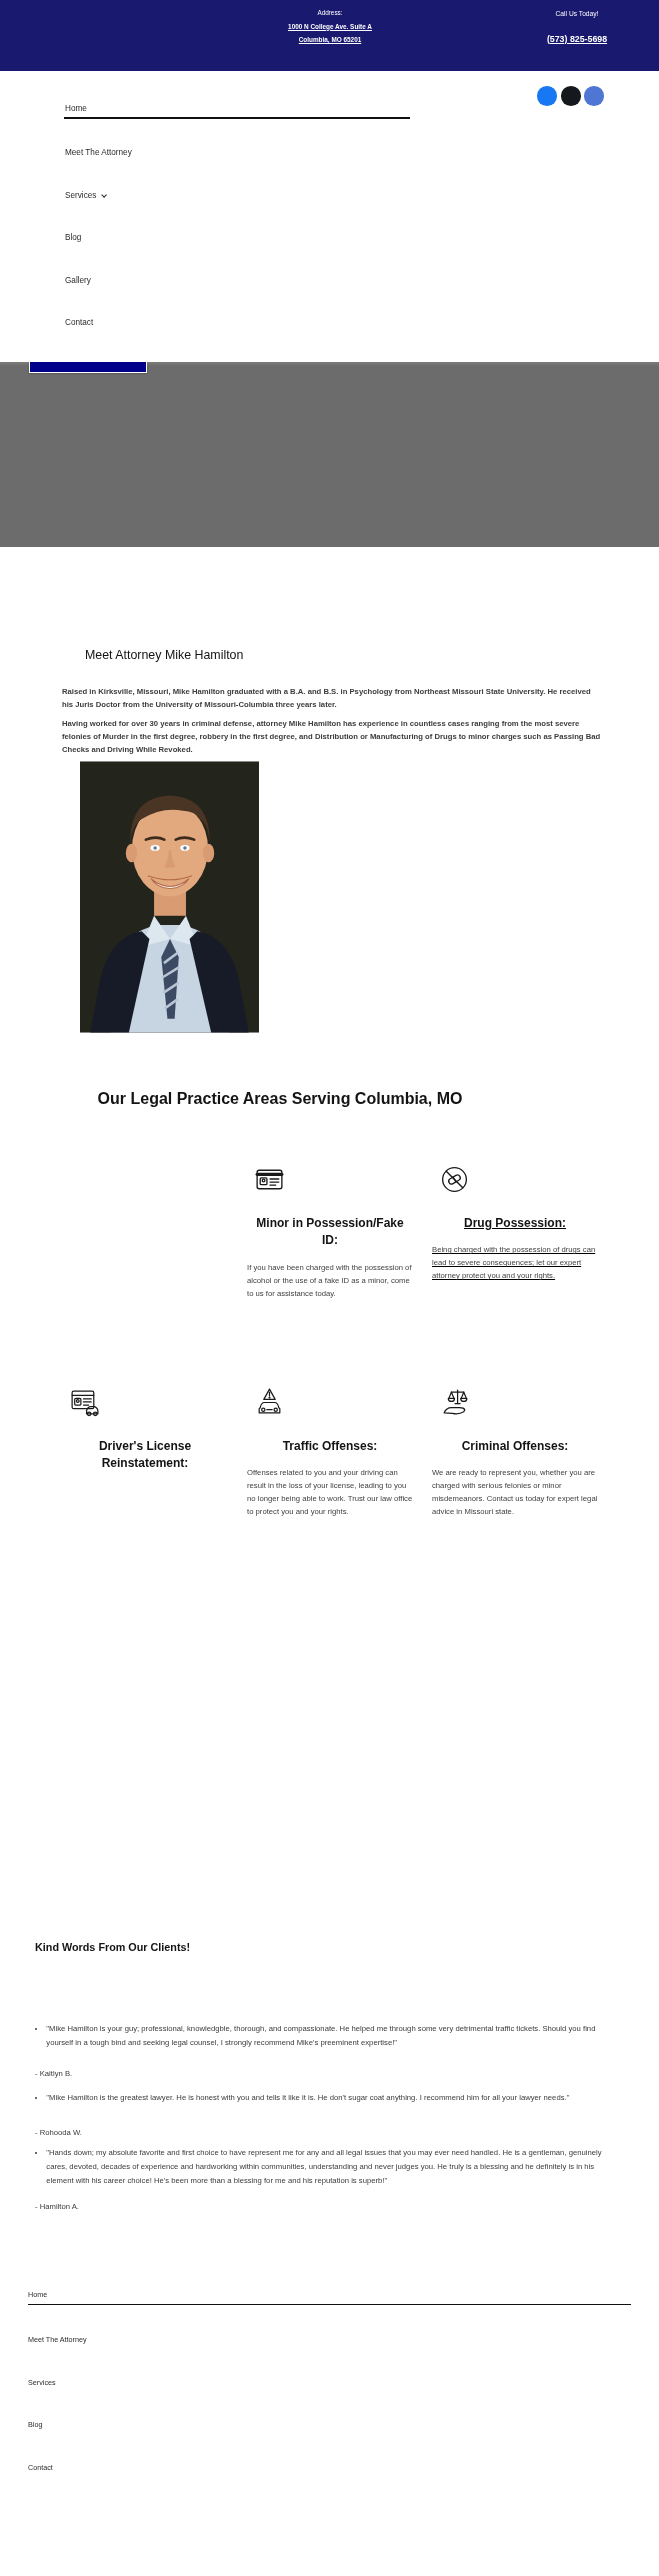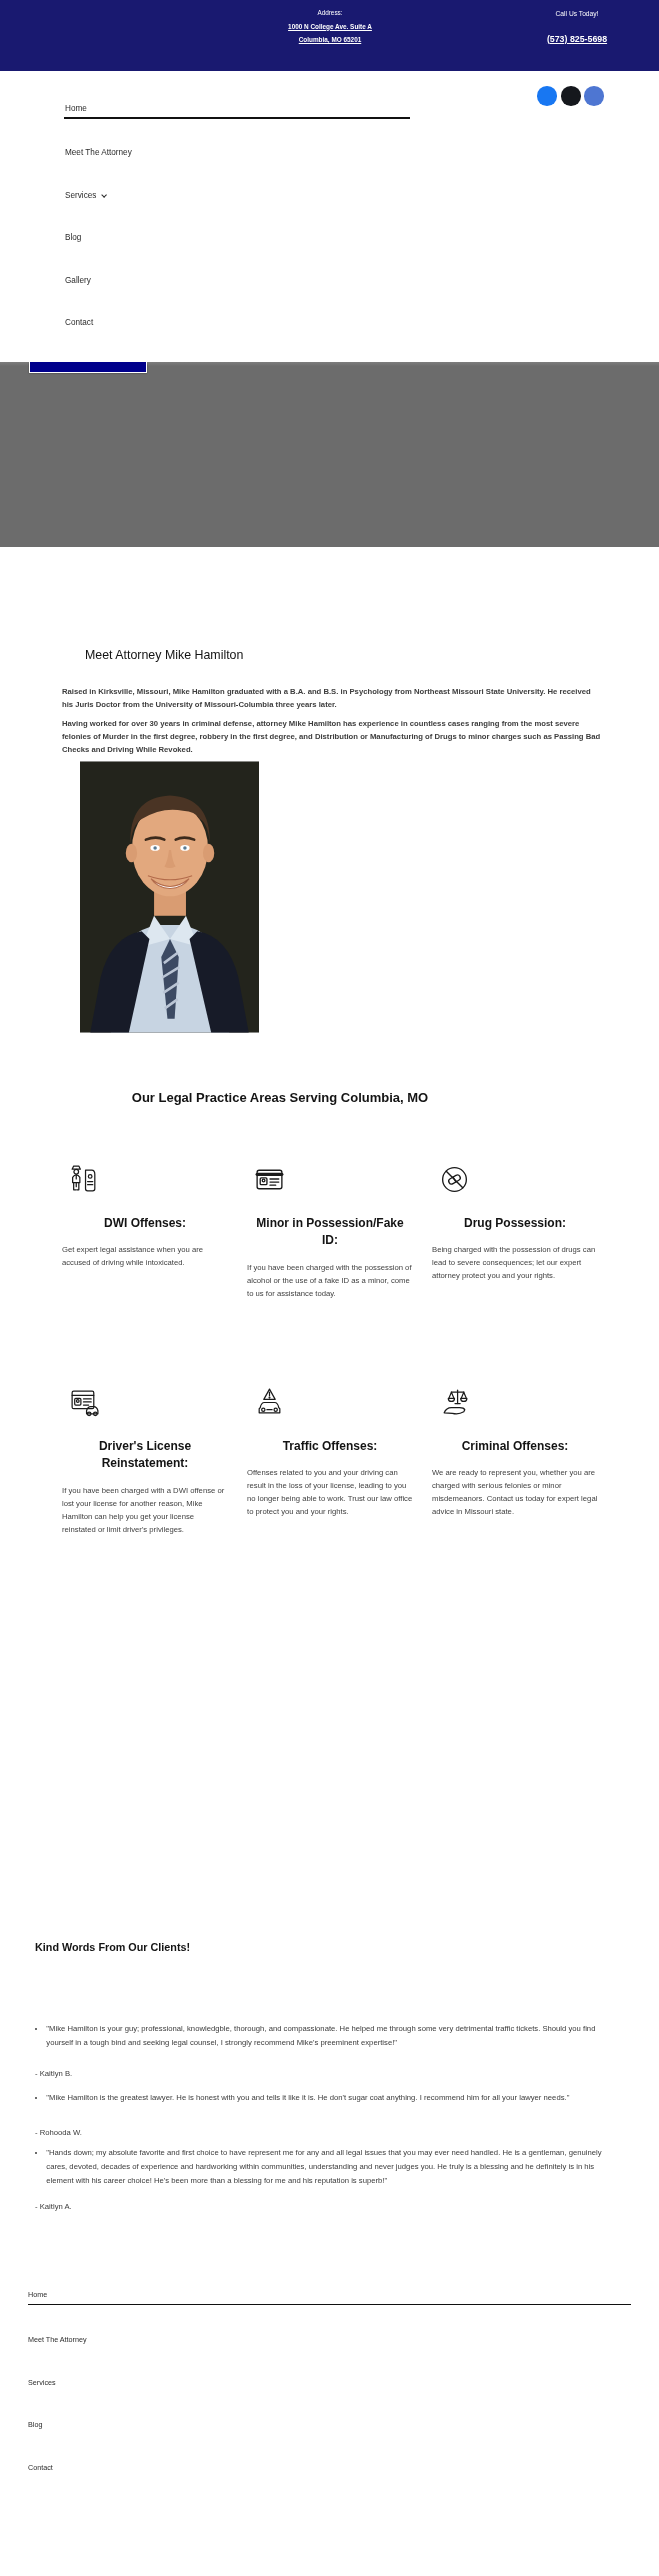--- a/index.html
+++ b/index.html
@@ -25,21 +25,21 @@
   
   .hero { left:0; top:362px; width:659px; height:185px; background:linear-gradient(#7d7d7d 0px, #6c6c6c 4.1px, #6c6c6c 100%); }
   .hero-cta { left:29px; top:362px; width:118px; height:11.3px; background:#00008b; border:1px solid #ffffff; border-top:none; cursor:pointer; box-shadow:0 0.5px 1.5px rgba(0,0,0,.4); }
 
   
   .h-meet { left:62px; top:648px; font-size:12.4px; font-weight:normal; color:#141414;padding-left:23px; }
   .about-para { left:62px; width:540px; font-size:7.7px; line-height:13px; color:#3d3d3d;font-weight:bold; }
   .photo-frame { left:80px; top:761px; width:179px; height:272px; }
 
   
-  .h-practice { left:0; top:1090px; width:560px; text-align:center; font-size:13px; font-weight:bold; color:#141414; }
+  .h-practice { left:0; top:1090px; width:560px; text-align:center; font-size:16px; font-weight:bold; color:#141414; }
   .p-col { width:166px; }
   .p-icon { display:block; margin-left:6.2px; }
   .p-title { margin-top:18.5px; text-align:center; font-size:12px; font-weight:bold; line-height:17.5px; color:#141414; }
   .p-body { margin-top:11.3px; font-size:7.7px; line-height:13px; color:#3f3f3f; }
 
   
   .h-kind { left:35px; top:1941px; font-size:10.8px; font-weight:bold; color:#141414; }
   .quote { left:37px; width:569px; font-size:7.7px; line-height:14px; color:#3b3b3b; }
   .quote li { margin-left:9.3px; }
   .attrib { left:35px; font-size:7.7px; color:#3b3b3b; }
@@ -121,48 +121,34 @@
 
       <path d="M173 172 Q170 196 164 204 Q174 210 186 204 Q180 196 177 172" fill="#d99c72"></path>
 
       <path d="M138 228 Q175 258 212 228 Q200 246 175 247 Q150 246 138 228 Z" fill="#fff" stroke="#b26a4a" stroke-width="2"></path>
       <path d="M132 222 Q175 238 218 222" stroke="#b26a4a" stroke-width="2" fill="none"></path>
     </svg>
   </div>
 
   <div class="abs h-practice">Our Legal Practice Areas Serving Columbia, MO</div>
 
-  <div class="abs p-col" style="left:62px; top:1163px;">
-    <svg class="p-icon" width="33" height="33" viewBox="0 0 64 64" fill="none" stroke="#1a1a1a" stroke-width="2.4" stroke-linecap="round" stroke-linejoin="round">
-      <path d="M8 12 L24 12 L21 6 L11 6 Z"></path>
-        <circle cx="16" cy="17" r="4.5"></circle>
-      <path d="M9 28 Q12 23 16 23 Q20 23 23 28 L23 38 L9 38 Z"></path>
-        <path d="M16 23 L16 31"></path>
-      <path d="M11 38 L11 52 M21 38 L21 52 M11 52 L15 52 M17 52 L21 52 M16 38 L16 46"></path>
-      <path d="M34 14 L46 14 Q52 14 52 22 L52 50 Q52 54 48 54 L38 54 Q34 54 34 50 Z"></path>
-      <circle cx="43" cy="26" r="3.5"></circle>
-        <path d="M38 36 L48 36 M38 42 L48 42"></path>
-    </svg>
-    <div class="p-title">DWI Offenses:</div>
-    <div class="p-body">Get expert legal assistance when you are accused of driving while intoxicated.</div>
-  </div>
 
   <div class="abs p-col" style="left:247px; top:1163px;">
     <svg class="p-icon" width="33" height="33" viewBox="0 0 64 64" fill="none" stroke="#1a1a1a" stroke-width="2.6" stroke-linecap="round" stroke-linejoin="round">
       <rect x="8" y="14" width="48" height="36" rx="4"></rect>
       <path d="M8 22 L56 22" stroke-width="6"></path>
       <rect x="14" y="29" width="13" height="13" rx="2"></rect>
         <circle cx="20.5" cy="34" r="2.6"></circle>
       <path d="M33 31 L50 31 M33 37 L50 37 M33 43 L44 43"></path>
     </svg>
     <div class="p-title">Minor in Possession/Fake ID:</div>
     <div class="p-body">If you have been charged with the possession of alcohol or the use of a fake ID as a minor, come to us for assistance today.</div>
   </div>
 
-  <div class="abs p-col" style="left:432px; top:1163px;">
+  <div class="abs p-col" style="left:432px; top:1163px;text-decoration:underline;">
     <svg class="p-icon" width="33" height="33" viewBox="0 0 64 64" fill="none" stroke="#1a1a1a" stroke-width="2.6" stroke-linecap="round" stroke-linejoin="round">
       <circle cx="32" cy="32" r="23"></circle>
       <g transform="rotate(-30 32 32)">
         <rect x="20" y="26.5" width="24" height="11" rx="5.5"></rect>
         <path d="M32 26.5 L32 37.5"></path>
       </g>
       <path d="M16 16 L48 48"></path>
     </svg>
     <div class="p-title">Drug Possession:</div>
     <div class="p-body">Being charged with the possession of drugs can lead to severe consequences; let our expert attorney protect you and your rights.</div>
@@ -173,21 +159,20 @@
       <rect x="8" y="10" width="42" height="34" rx="3"></rect>
       <path d="M8 18 L50 18"></path>
       <rect x="13" y="24" width="12" height="13" rx="2"></rect>
         <circle cx="19" cy="29" r="2.6"></circle>
       <path d="M30 25 L45 25 M30 31 L45 31 M30 37 L40 37"></path>
       <path d="M36 48 Q38 40 44 40 L50 40 Q56 40 58 48 L58 54 L36 54 Z"></path>
       <circle cx="41" cy="54" r="3.5"></circle>
         <circle cx="53" cy="54" r="3.5"></circle>
     </svg>
     <div class="p-title">Driver's License Reinstatement:</div>
-    <div class="p-body">If you have been charged with a DWI offense or lost your license for another reason, Mike Hamilton can help you get your license reinstated or limit driver's privileges.</div>
   </div>
 
   <div class="abs p-col" style="left:432px; top:1386px;">
     <svg class="p-icon" width="33" height="33" viewBox="0 0 64 64" fill="none" stroke="#1a1a1a" stroke-width="2.4" stroke-linecap="round" stroke-linejoin="round">
       <path d="M38 8 L38 34"></path>
         <path d="M26 12 L50 12"></path>
       <path d="M26 12 L21 24 M26 12 L31 24"></path>
         <path d="M20 24 A6 6 0 0 0 32 24 Z"></path>
       <path d="M50 12 L45 24 M50 12 L55 24"></path>
         <path d="M44 24 A6 6 0 0 0 56 24 Z"></path>
@@ -220,21 +205,21 @@
   <div class="abs attrib" style="top:2069px;">- Kaitlyn B.</div>
 
   <ul class="abs quote" style="top:2091px;">
     <li>"Mike Hamilton is the greatest lawyer. He is honest with you and tells it like it is. He don't sugar coat anything. I recommend him for all your lawyer needs."</li>
   </ul>
   <div class="abs attrib" style="top:2128px;">- Rohooda W.</div>
 
   <ul class="abs quote" style="top:2146px;">
     <li>"Hands down; my absolute favorite and first choice to have represent me for any and all legal issues that you may ever need handled. He is a gentleman, genuinely cares, devoted, decades of experience and hardworking within communities, understanding and never judges you. He truly is a blessing and he definitely is in his element with his career choice! He's been more than a blessing for me and his reputation is superb!"</li>
   </ul>
-  <div class="abs attrib" style="top:2202px;">- Kaitlyn A.</div>
+  <div class="abs attrib" style="top:2202px;">- Hamilton A.</div>
 
   <div class="abs fnav-item" style="top:2290px;">Home</div>
   <div class="abs fnav-underline"></div>
   <div class="abs fnav-item" style="top:2335px;">Meet The Attorney</div>
   <div class="abs fnav-item" style="top:2378px;">Services</div>
   <div class="abs fnav-item" style="top:2420px;">Blog</div>
   <div class="abs fnav-item" style="top:2463px;">Contact</div>
 
 </div>
 

